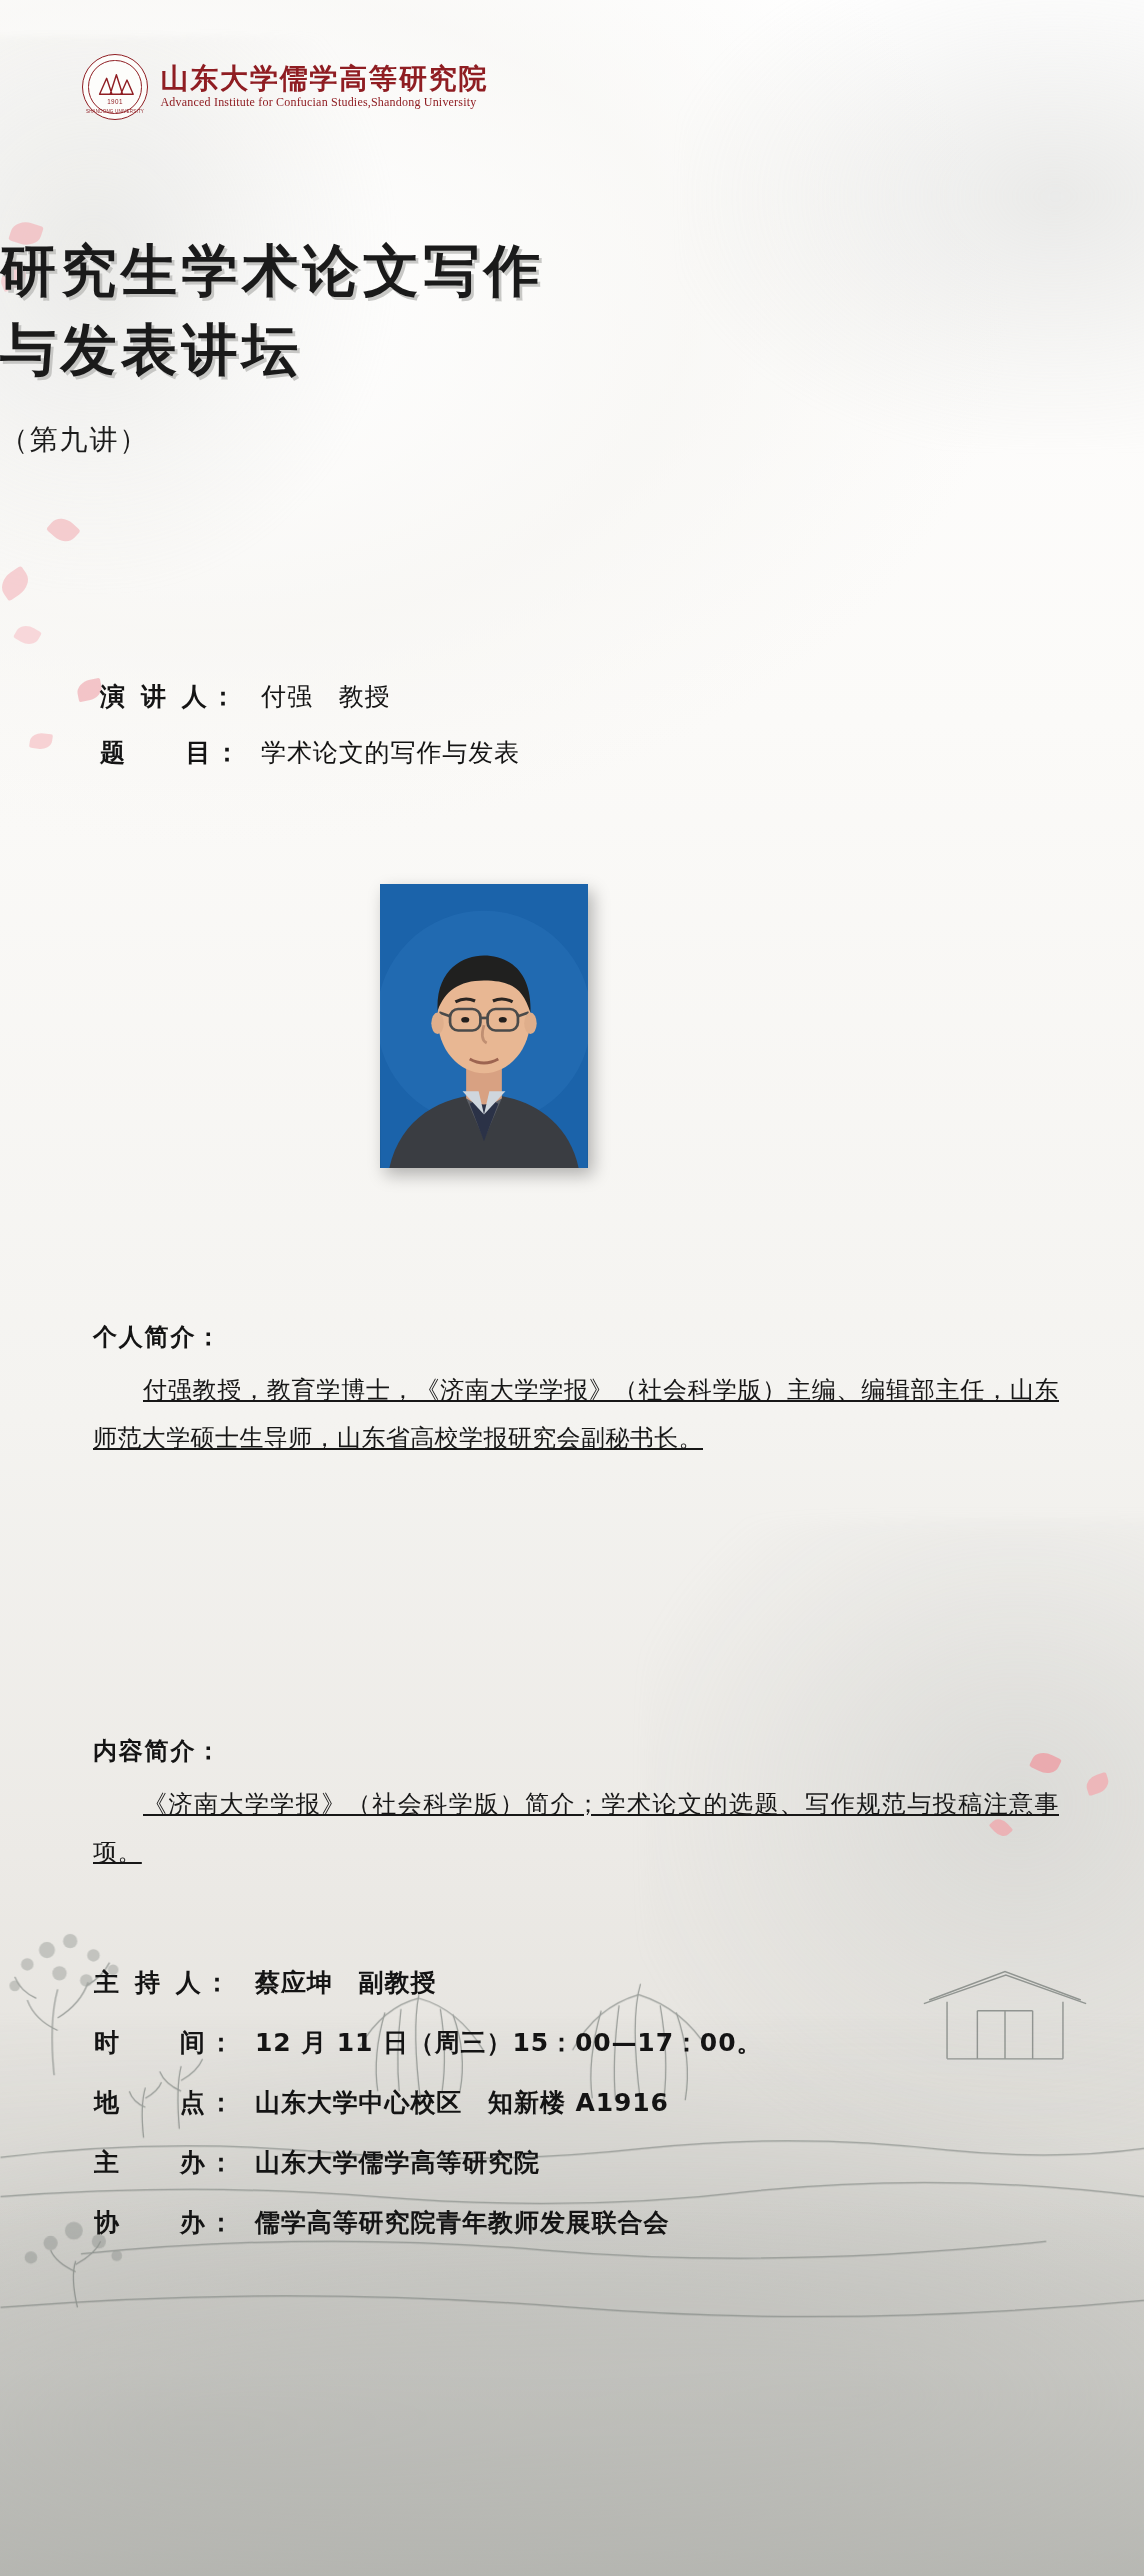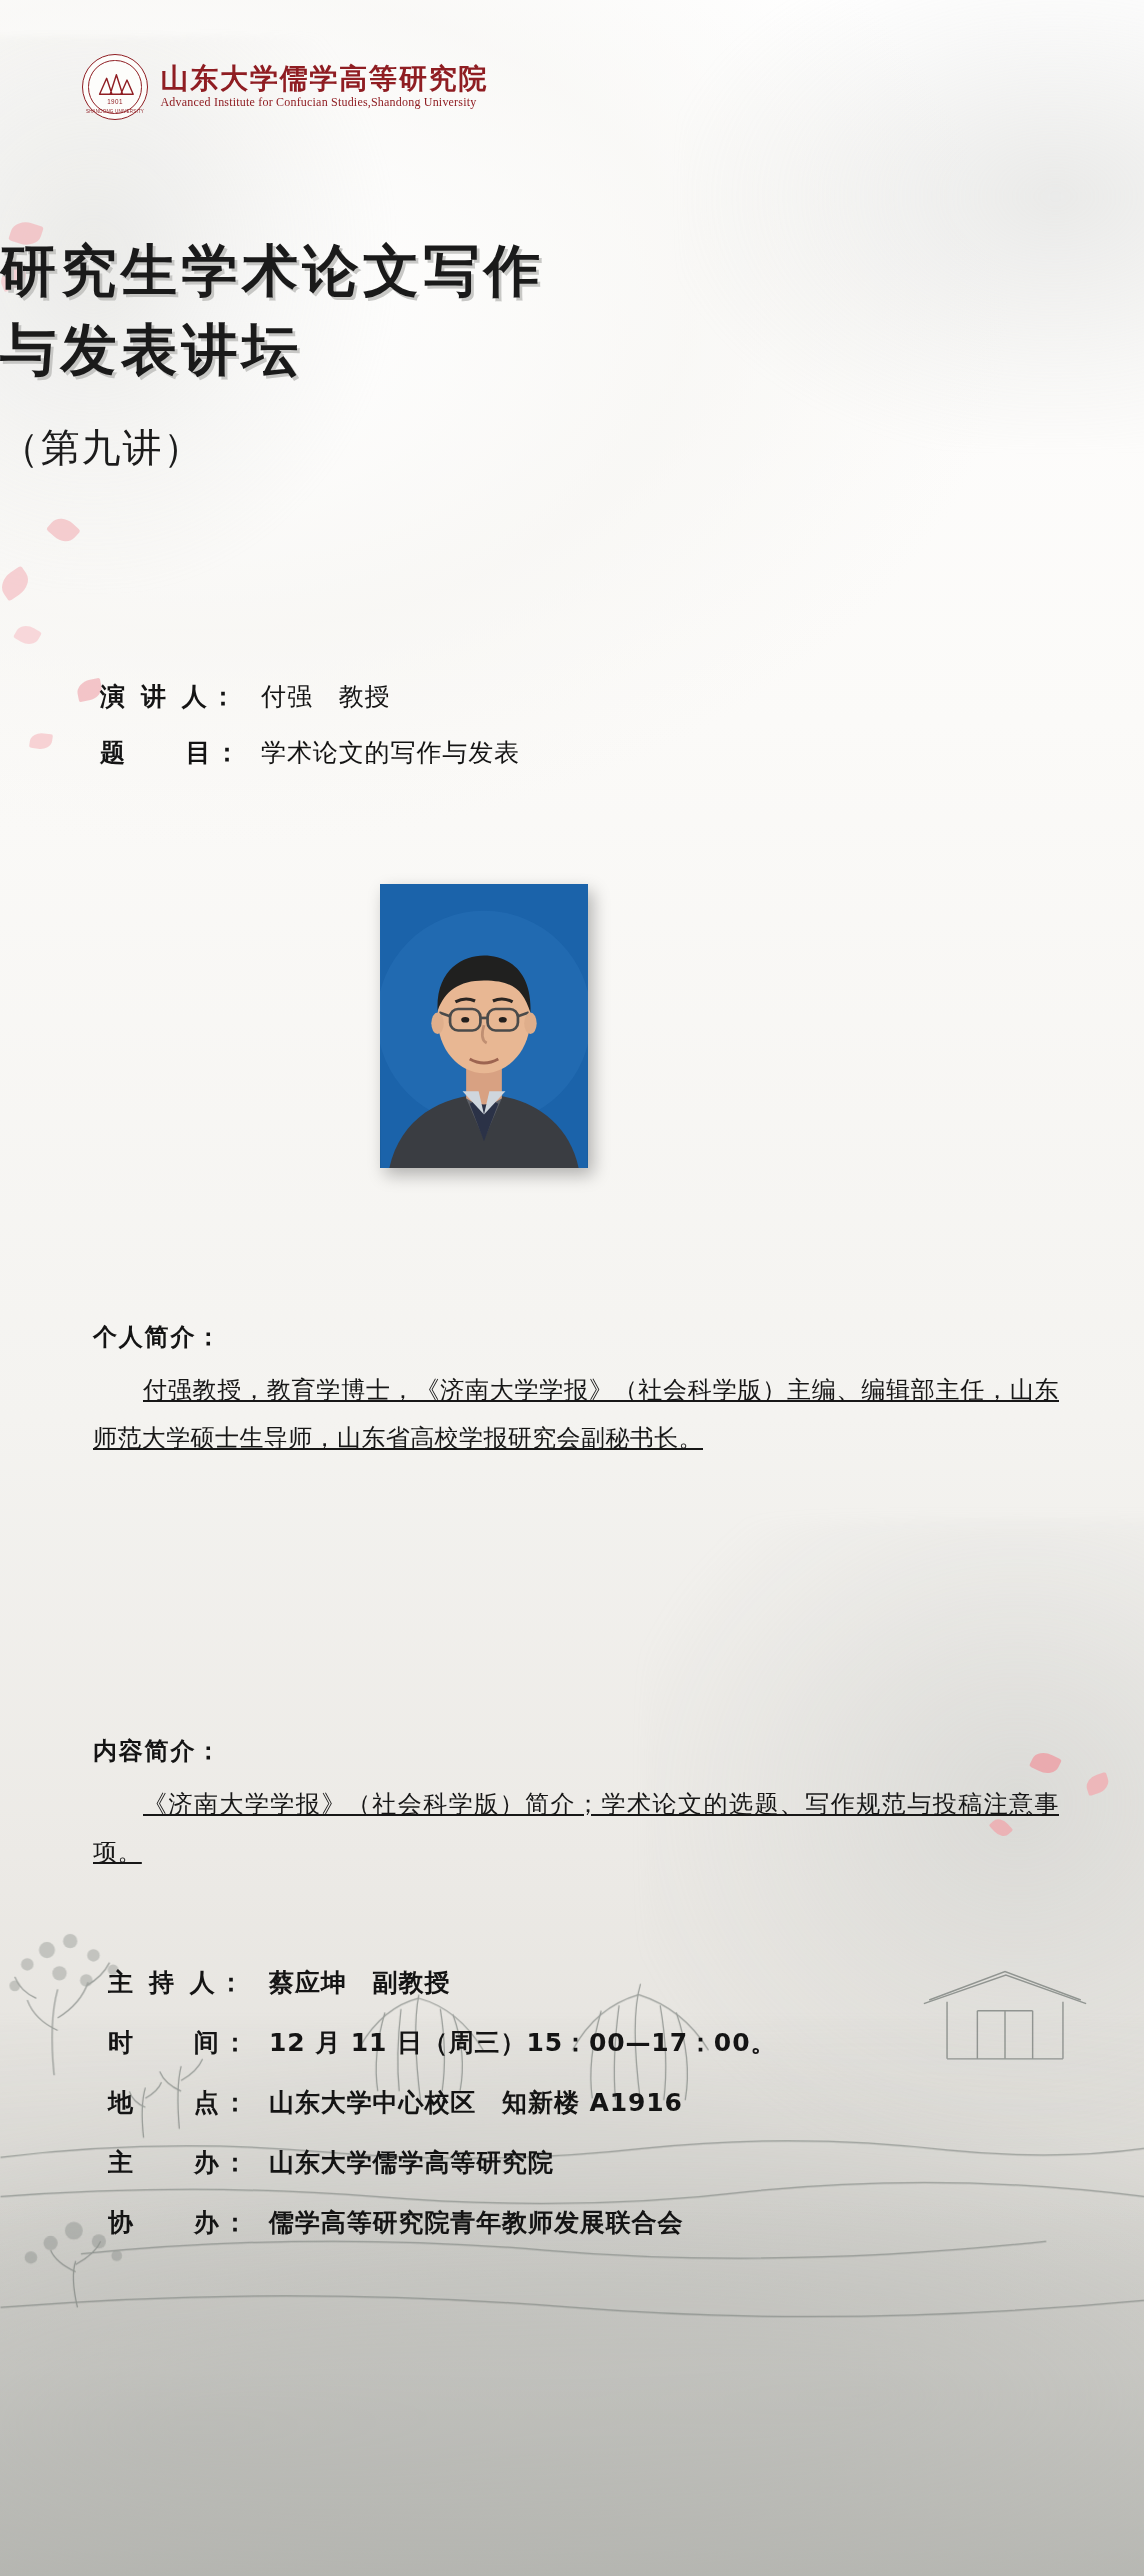--- a/index.html
+++ b/index.html
@@ -138,21 +138,21 @@
     font-weight: bold;
     font-size: 56px;
     line-height: 79px;
     color: #1a1a1a;
     letter-spacing: 4.5px;
     text-shadow: 2.7px 2.7px 0 rgba(190,190,188,0.85);
   }
   .subtitle {
     margin-top: 32px;
     font-family: "DejaVu Serif", "Liberation Serif", serif;
-    font-size: 39px;
+    font-size: 28px;
     color: #1c1c1c;
     letter-spacing: 1.8px;
   }
 
   
   .topmeta {
     position: absolute;
     left: 100px;
     top: 680px;
     width: 948px;
@@ -210,21 +210,21 @@
     color: #171717;
     text-indent: 50px;
     letter-spacing: 0.4px;
     text-align: justify;
     text-decoration: underline;
   }
 
   
   .bottommeta {
     position: absolute;
-    left: 108px;
+    left: 94px;
     top: 1966px;
     width: 966px;
   }
   .bottommeta .meta-line {
     font-weight: bold;
     font-size: 25px;
     margin-bottom: 27px;
   }
   .bottommeta .meta-value { font-weight: bold; }
 

